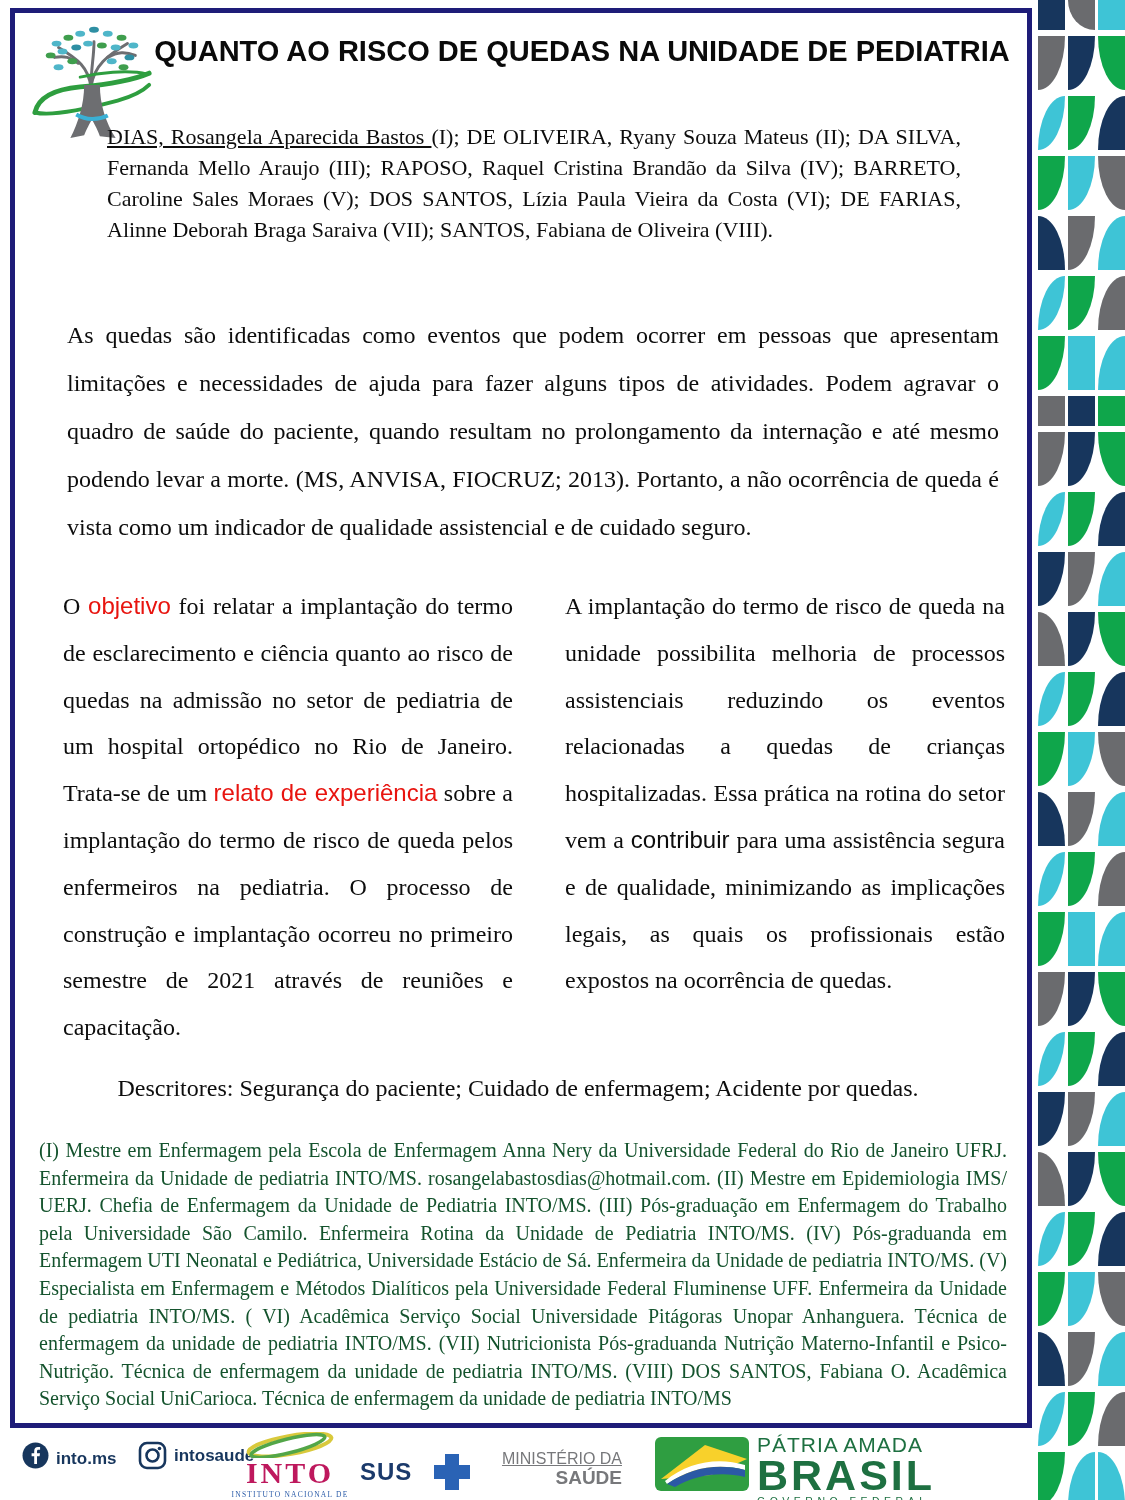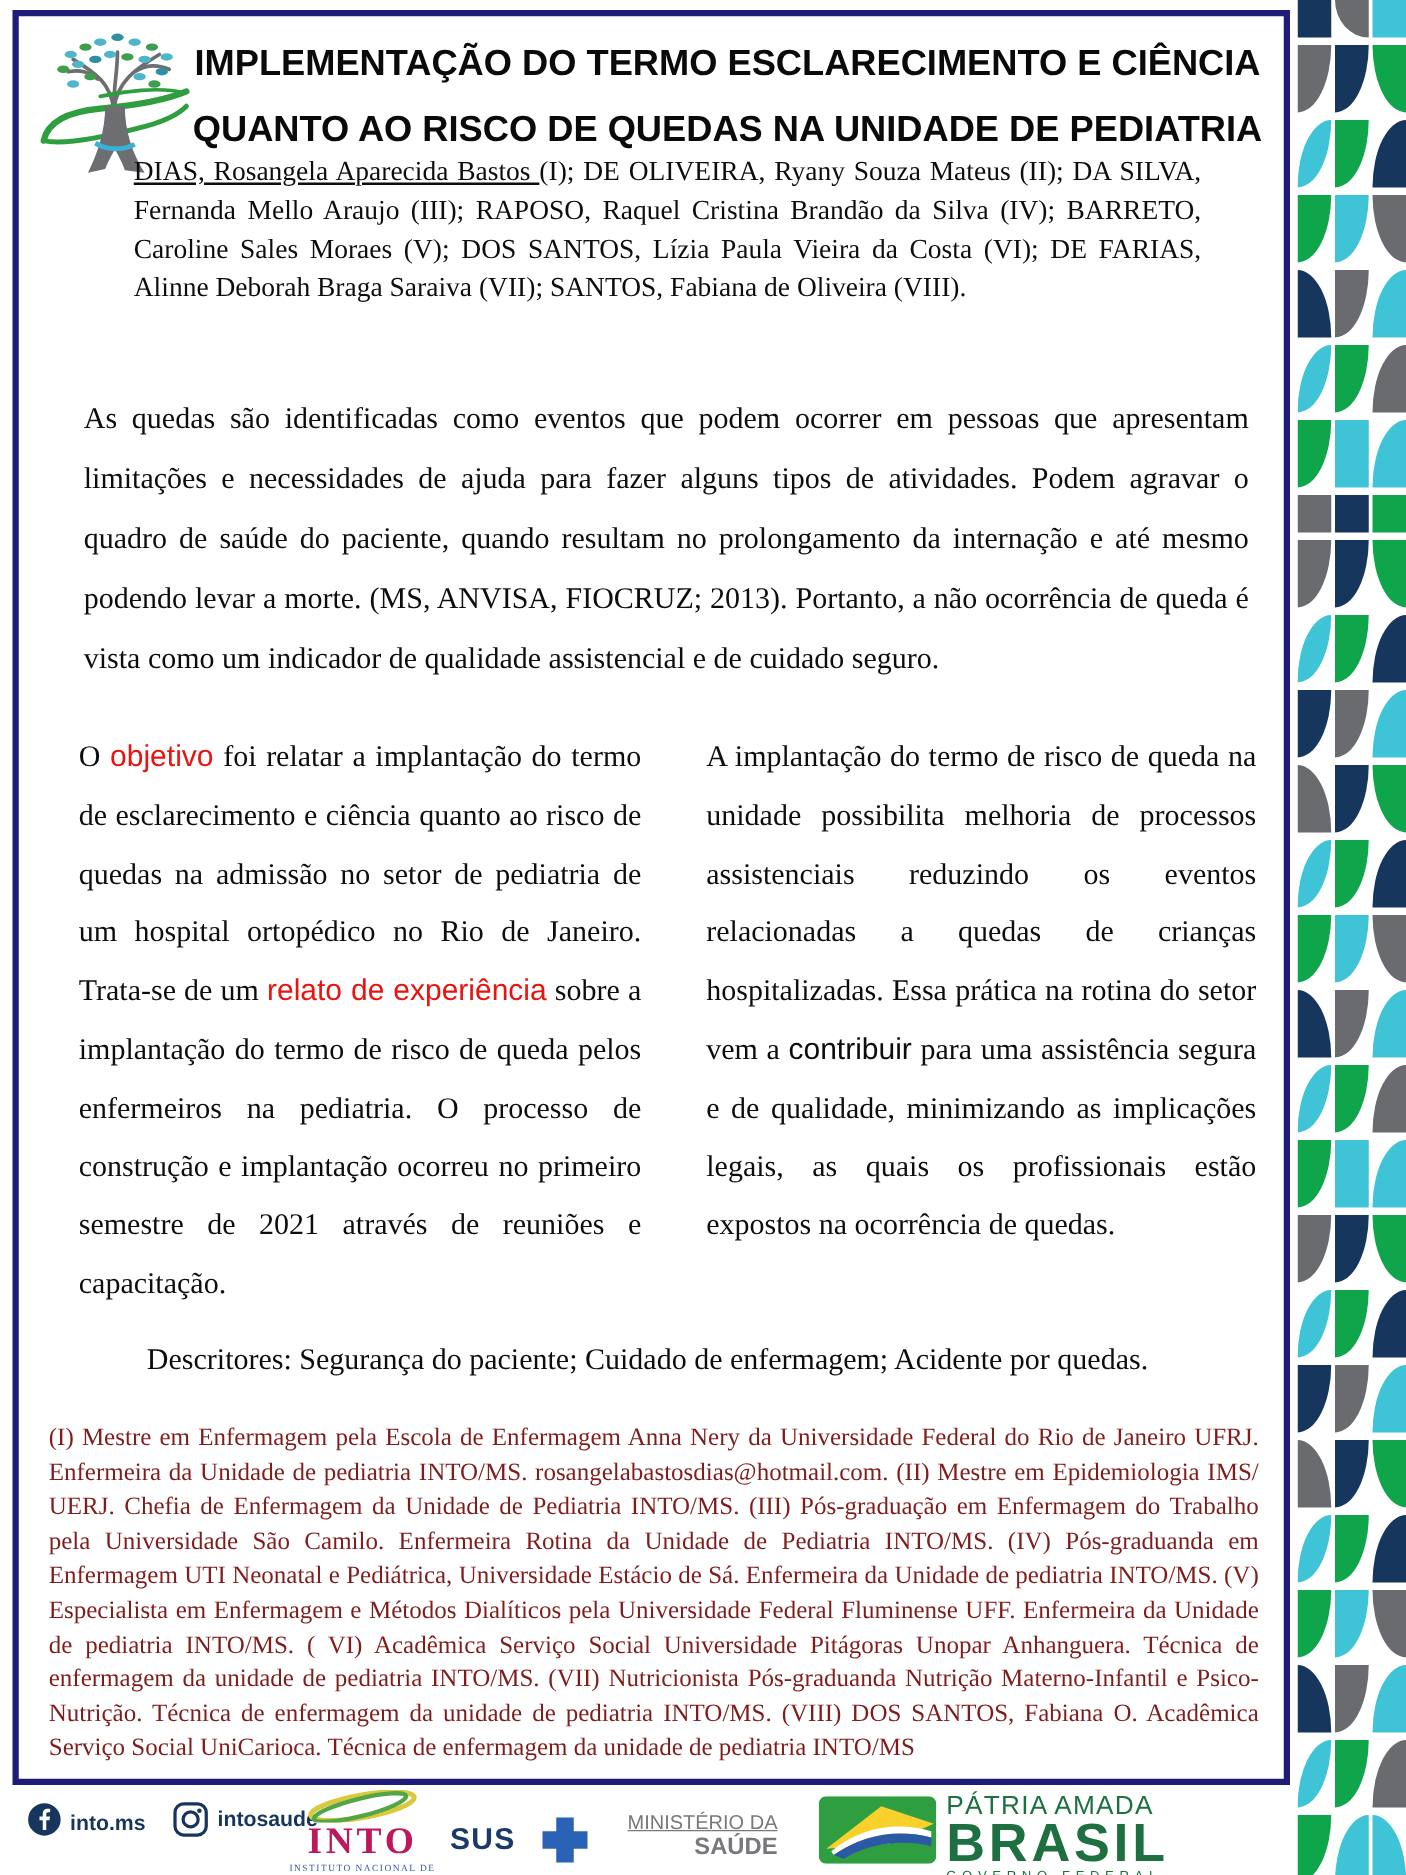--- a/index.html
+++ b/index.html
@@ -34,21 +34,21 @@
   }
   .col { font-size:24px; line-height:46.8px; text-align:justify; }
   .col.left  { width:450px; }
   .col.right { width:440px; }
   .descriptors {
     position:absolute; left:0; right:6px; top:1062px;
     text-align:center; font-size:24px;
   }
   .footnotes {
     position:absolute; left:24px; top:1124px; width:968px;
-    font-size:20px; line-height:27.6px; color:#7f1d1d; text-align:justify;
+    font-size:20px; line-height:27.6px; color:#14532d; text-align:justify;
   }
   .seg-red  { color:#e8140f; font-family:"Liberation Sans", sans-serif; }
   .seg-sans { font-family:"Liberation Sans", sans-serif; }
   .seg-und  { text-decoration:underline; }
 
   
   .deco-strip {
     position:absolute; right:0; top:0; width:87px; height:1500px;
     display:flex; flex-direction:column; gap:6px; overflow:hidden;
   }
@@ -259,21 +259,20 @@
           <path d="M120,57 C100,52 70,56 52,60" stroke-width="3"></path>
         </g>
 
         <path d="M56,68 C56,88 50,106 42,122 L56,119 C59,112 61,108 64,103 C67,109 70,114 72,120 L88,122 C78,106 72,88 72,68 Z" fill="#6d6e71"></path>
 
         <path d="M48,98 C58,104 70,104 80,99" stroke="#3ab0d5" stroke-width="4" fill="none"></path>
       </svg>
     </div>
 
     <div class="title-block">
-      <div>IMPLEMENTAÇÃO DO TERMO ESCLARECIMENTO E CIÊNCIA</div>
       <div>QUANTO AO RISCO DE QUEDAS NA UNIDADE DE PEDIATRIA</div>
     </div>
 
     <p class="authors"><span class="seg-und">DIAS, Rosangela Aparecida Bastos </span><span>(I); DE OLIVEIRA, Ryany Souza Mateus (II); DA SILVA, Fernanda Mello Araujo (III); RAPOSO, Raquel Cristina Brandão da Silva (IV); BARRETO, Caroline Sales Moraes (V); DOS SANTOS, Lízia Paula Vieira da Costa (VI); DE FARIAS, Alinne Deborah Braga Saraiva (VII); SANTOS, Fabiana de Oliveira (VIII).</span></p>
 
     <p class="intro">As quedas são identificadas como eventos que podem ocorrer em pessoas que apresentam limitações e necessidades de ajuda para fazer alguns tipos de atividades. Podem agravar o quadro de saúde do paciente, quando resultam no prolongamento da internação e até mesmo podendo levar a morte. (MS, ANVISA, FIOCRUZ; 2013). Portanto, a não ocorrência de queda é vista como um indicador de qualidade assistencial e de cuidado seguro.</p>
 
     <div class="cols">
       <p class="col left"><span>O </span><span class="seg-red">objetivo</span><span> foi relatar a implantação do termo de esclarecimento e ciência quanto ao risco de quedas na admissão no setor de pediatria de um hospital ortopédico no Rio de Janeiro. Trata-se de um </span><span class="seg-red">relato de experiência</span><span> sobre a implantação do termo de risco de queda pelos enfermeiros na pediatria. O processo de construção e implantação ocorreu no primeiro semestre de 2021 através de reuniões e capacitação.</span></p>
       <p class="col right"><span>A implantação do termo de risco de queda na unidade possibilita melhoria de processos assistenciais reduzindo os eventos relacionadas a quedas de crianças hospitalizadas. Essa prática na rotina do setor vem a </span><span class="seg-sans">contribuir</span><span> para uma assistência segura e de qualidade, minimizando as implicações legais, as quais os profissionais estão expostos na ocorrência de quedas.</span></p>

